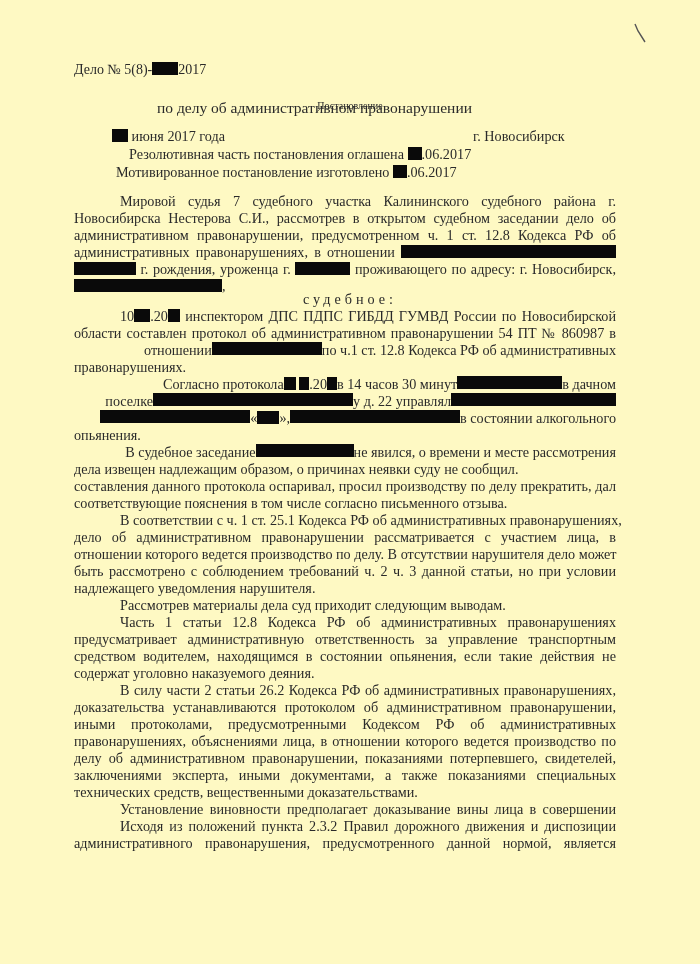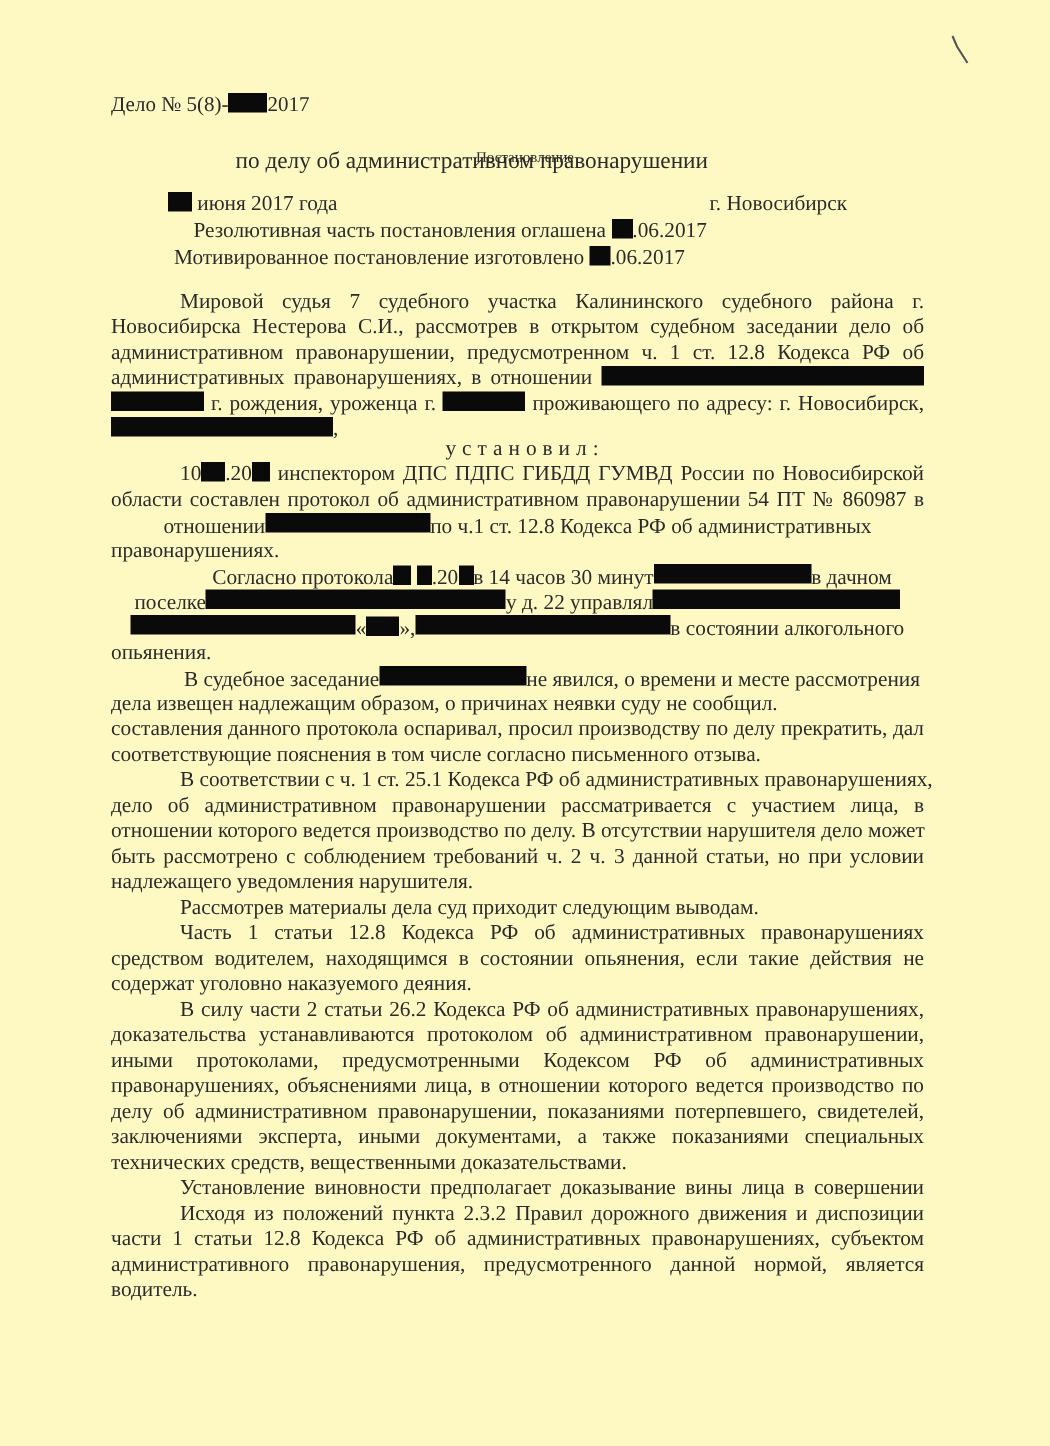--- a/index.html
+++ b/index.html
@@ -14,21 +14,21 @@
     .title { position: absolute; left: 0; width: 700px; text-align: center; top: 80px; font-size: 10px; font-weight: normal; margin-top: 20px; }
     .subtitle { position: absolute; left: 0; width: 629px; text-align: center; top: 99px; font-size: 15.5px; }
     .redact { display: inline-block; background: #0a0a0a; height: 13px; vertical-align: -1px; }
     .line { position: absolute; font-size: 14.2px; white-space: nowrap; }
     .justify {
       position: absolute; left: 74px; width: 542px; font-size: 14.2px; line-height: 17px;
       text-align: justify; text-align-last: left;
     }
     .jl { display: block; text-align: justify; text-align-last: justify; height: 17px; white-space: nowrap; }
     .jl.last { text-align-last: left; }
-    .row { display: flex; justify-content: center; align-items: baseline; height: 17px; white-space: nowrap; }
+    .row { display: flex; justify-content: flex-end; align-items: baseline; height: 17px; white-space: nowrap; }
     .ind { padding-left: 46px; }
     .center { text-align: center; letter-spacing: 4px; }
   </style>
 </head>
 <body>
 
 <div class="page">
 
   <svg class="mark" viewBox="0 0 14 22">
     <path d="M2 2 L5 9 L12 20" stroke="#555" stroke-width="1.4" fill="none"></path>
@@ -54,21 +54,21 @@
 
   <div class="justify" style="top:193px">
     <span class="jl ind">Мировой судья 7 судебного участка Калининского судебного района г.</span>
     <span class="jl">Новосибирска Нестерова С.И., рассмотрев в открытом судебном заседании дело об</span>
     <span class="jl">административном правонарушении, предусмотренном ч. 1 ст. 12.8 Кодекса РФ об</span>
     <span class="jl"><span>административных правонарушениях, в отношении </span><span class="redact" style="width:215px"></span></span>
     <span class="jl"><span class="redact" style="width:62px"></span><span> г. рождения, уроженца г. </span><span class="redact" style="width:55px"></span><span> проживающего по адресу: г. Новосибирск,</span></span>
     <span class="jl last"><span class="redact" style="width:148px"></span><span>,</span></span>
   </div>
 
-  <div class="line center" style="left:0;width:700px;top:291px">установил:</div>
+  <div class="line center" style="left:0;width:700px;top:291px">судебное:</div>
 
   <div class="justify" style="top:308px">
     <span class="jl" style="padding-left:46px"><span>10</span><span class="redact" style="width:16px"></span><span>.20</span><span class="redact" style="width:12px"></span><span> инспектором ДПС ПДПС ГИБДД ГУМВД России по Новосибирской</span></span>
     <span class="jl">области составлен протокол об административном правонарушении 54 ПТ № 860987 в</span>
     <span class="row">
         <span>отношении</span>
         <span class="redact" style="width:110px"></span>
         <span>по ч.1 ст. 12.8 Кодекса РФ об административных</span>
       </span>
     <span class="jl last">правонарушениях.</span>
@@ -106,31 +106,30 @@
 
     <span class="jl ind">В соответствии с ч. 1 ст. 25.1 Кодекса РФ об административных правонарушениях,</span>
     <span class="jl">дело об административном правонарушении рассматривается с участием лица, в</span>
     <span class="jl">отношении которого ведется производство по делу. В отсутствии нарушителя дело может</span>
     <span class="jl">быть рассмотрено с соблюдением требований ч. 2 ч. 3 данной статьи, но при условии</span>
     <span class="jl last">надлежащего уведомления нарушителя.</span>
 
     <span class="jl last ind">Рассмотрев материалы дела суд приходит следующим выводам.</span>
 
     <span class="jl ind">Часть 1 статьи 12.8 Кодекса РФ об административных правонарушениях</span>
+    <span class="jl">предусматривает административную ответственность за управление транспортным</span>
     <span class="jl">средством водителем, находящимся в состоянии опьянения, если такие действия не</span>
     <span class="jl last">содержат уголовно наказуемого деяния.</span>
 
     <span class="jl ind">В силу части 2 статьи 26.2 Кодекса РФ об административных правонарушениях,</span>
     <span class="jl">доказательства устанавливаются протоколом об административном правонарушении,</span>
     <span class="jl">иными протоколами, предусмотренными Кодексом РФ об административных</span>
     <span class="jl">правонарушениях, объяснениями лица, в отношении которого ведется производство по</span>
     <span class="jl">делу об административном правонарушении, показаниями потерпевшего, свидетелей,</span>
     <span class="jl">заключениями эксперта, иными документами, а также показаниями специальных</span>
     <span class="jl last">технических средств, вещественными доказательствами.</span>
 
     <span class="jl ind">Установление виновности предполагает доказывание вины лица в совершении</span>
 
     <span class="jl ind">Исходя из положений пункта 2.3.2 Правил дорожного движения и диспозиции</span>
-    <span class="jl">части 1 статьи 12.8 Кодекса РФ об административных правонарушениях, субъектом</span>
     <span class="jl">административного правонарушения, предусмотренного данной нормой, является</span>
-    <span class="jl last">водитель.</span>
   </div>
 </div>
 
 </body></html>

